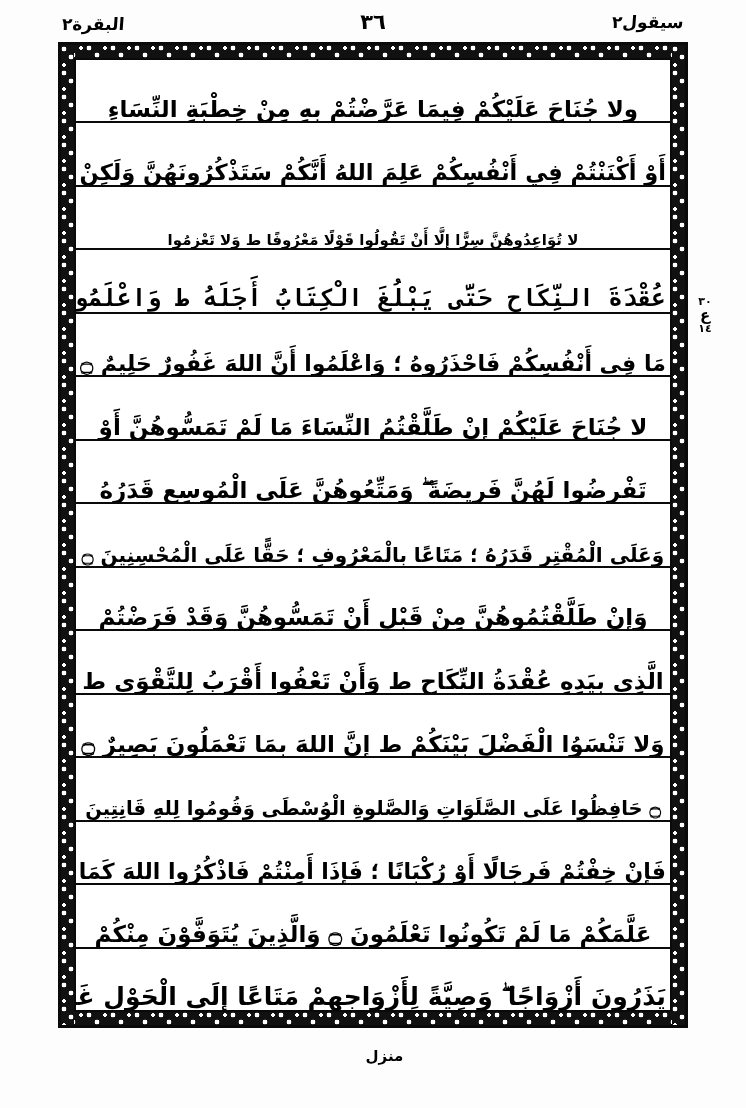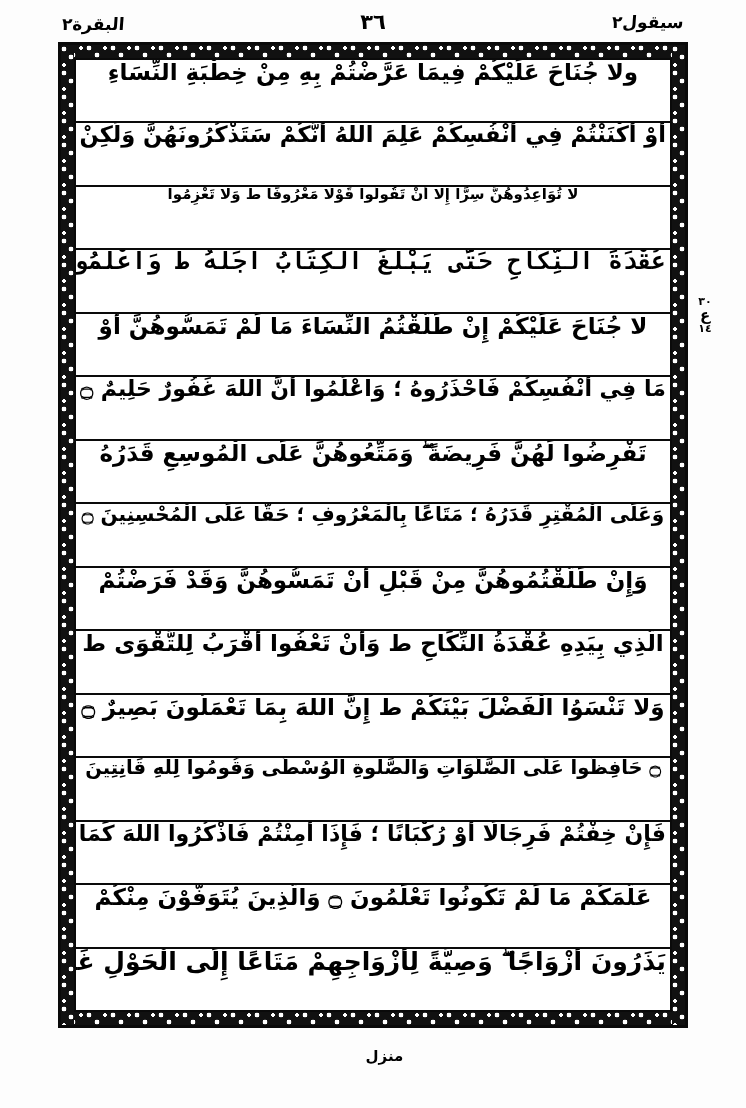--- a/index.html
+++ b/index.html
@@ -98,21 +98,21 @@
     position: absolute;
     inset: 0;
     display: flex;
     flex-direction: column;
   }
   .ayah-line {
     flex: 1 1 0;
     border-bottom: 2.2px solid #0a0a0a;
     position: relative;
     display: flex;
-    align-items: flex-start;
+    align-items: flex-end;
     justify-content: center;
     overflow: hidden;
     padding: 0 4px;
     box-sizing: border-box;
   }
   .ayah-line:last-child { border-bottom: none; }
 
   .ayah-text {
     direction: rtl;
     unicode-bidi: bidi-override;
@@ -186,24 +186,24 @@
           <div class="ayah-line">
             <div class="ayah-text" style="font-size: 22.5px;">أَوْ أَكْنَنْتُمْ فِي أَنْفُسِكُمْ عَلِمَ اللهُ أَنَّكُمْ سَتَذْكُرُونَهُنَّ وَلَكِنْ</div>
           </div>
           <div class="ayah-line">
             <div class="ayah-text" style="font-size: 15px;">لا تُوَاعِدُوهُنَّ سِرًّا إِلَّا أَنْ تَقُولُوا قَوْلًا مَعْرُوفًا ط وَلا تَعْزِمُوا</div>
           </div>
           <div class="ayah-line">
             <div class="ayah-text" style="font-size: 24px; font-family: Liberation Mono, monospace;">عُقْدَةَ النِّكَاحِ حَتَّى يَبْلُغَ الْكِتَابُ أَجَلَهُ ط وَاعْلَمُوا أَنَّ اللهَ يَعْلَمُ</div>
           </div>
           <div class="ayah-line">
+            <div class="ayah-text" style="font-size: 22px;">مَا فِي أَنْفُسِكُمْ فَاحْذَرُوهُ ؛ وَاعْلَمُوا أَنَّ اللهَ غَفُورٌ حَلِيمٌ ۝</div>
+          </div>
+          <div class="ayah-line">
             <div class="ayah-text">لا جُنَاحَ عَلَيْكُمْ إِنْ طَلَّقْتُمُ النِّسَاءَ مَا لَمْ تَمَسُّوهُنَّ أَوْ</div>
-          </div>
-          <div class="ayah-line">
-            <div class="ayah-text" style="font-size: 22px;">مَا فِي أَنْفُسِكُمْ فَاحْذَرُوهُ ؛ وَاعْلَمُوا أَنَّ اللهَ غَفُورٌ حَلِيمٌ ۝</div>
           </div>
           <div class="ayah-line">
             <div class="ayah-text">تَفْرِضُوا لَهُنَّ فَرِيضَةً ۖ وَمَتِّعُوهُنَّ عَلَى الْمُوسِعِ قَدَرُهُ</div>
           </div>
           <div class="ayah-line">
             <div class="ayah-text" style="font-size: 20px;">وَعَلَى الْمُقْتِرِ قَدَرُهُ ؛ مَتَاعًا بِالْمَعْرُوفِ ؛ حَقًّا عَلَى الْمُحْسِنِينَ ۝</div>
           </div>
           <div class="ayah-line">
             <div class="ayah-text">وَإِنْ طَلَّقْتُمُوهُنَّ مِنْ قَبْلِ أَنْ تَمَسُّوهُنَّ وَقَدْ فَرَضْتُمْ</div>
           </div>

